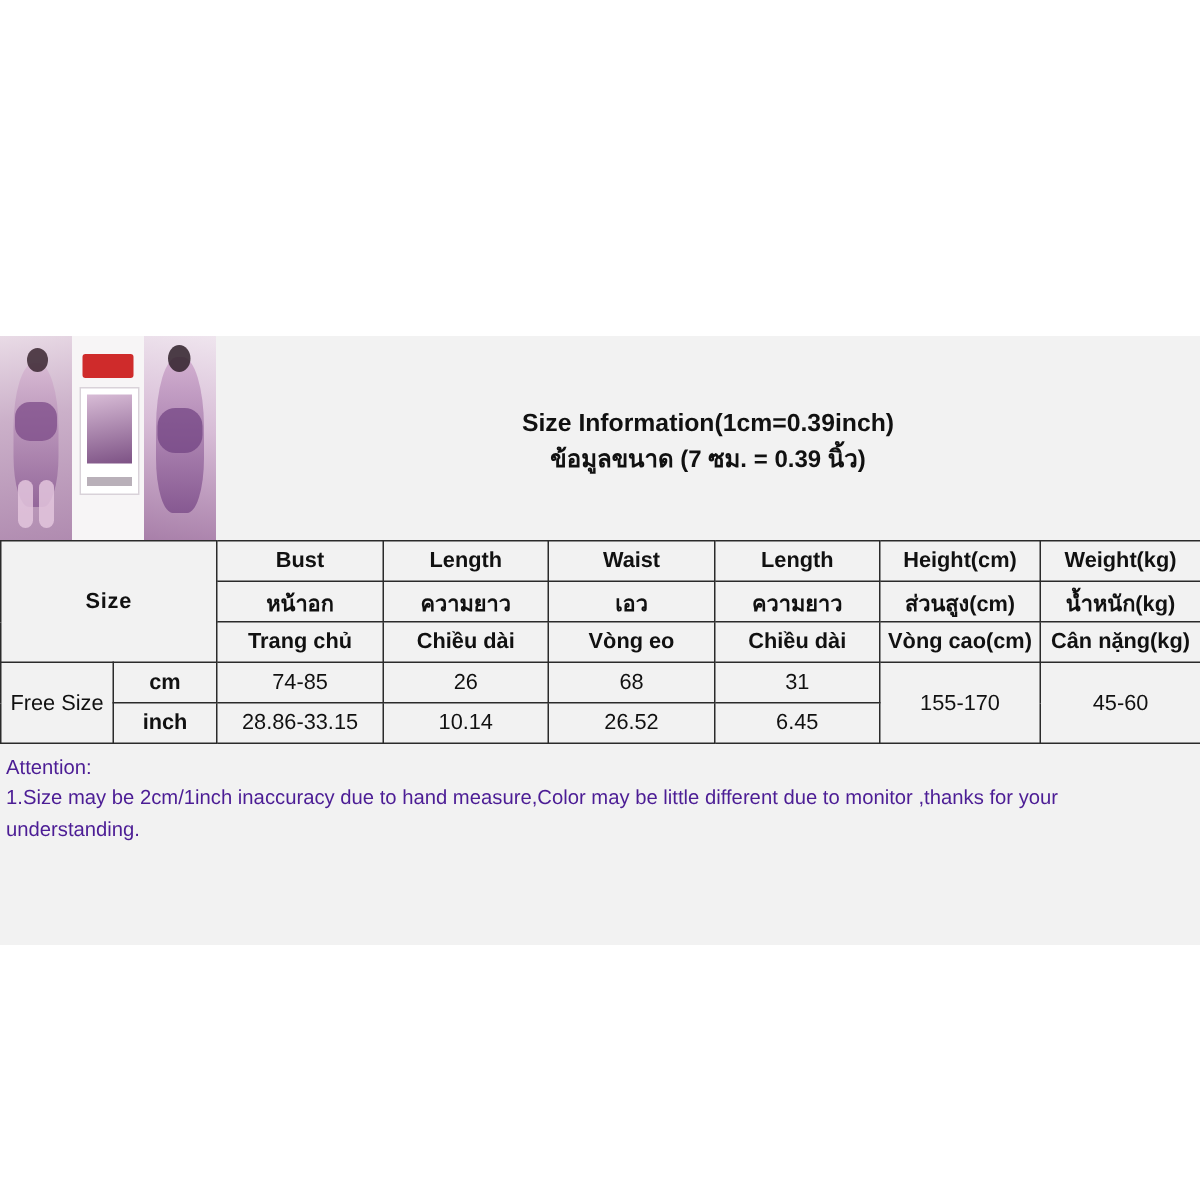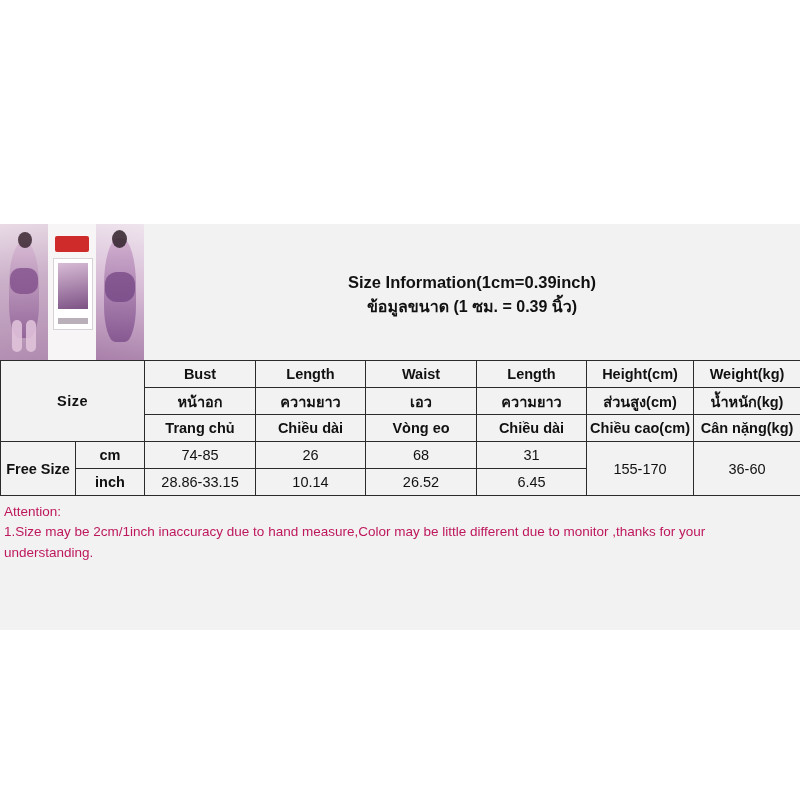--- a/index.html
+++ b/index.html
@@ -132,33 +132,33 @@
     letter-spacing: .5px;
   }
   td.hdr {
     font-weight: bold;
   }
   td.hdr-en { font-size: 15px; }
   td.hdr-th { font-size: 14.5px; }
   td.hdr-vi { font-size: 15px; }
   td.free-size {
     font-size: 15px;
-    font-weight: bold;
+    font-weight: normal;
   }
   td.unit {
     font-weight: bold;
     font-size: 14.5px;
   }
   td.val { font-size: 14.5px; }
 
   
   .attention {
     padding: 6px 4px 8px 4px;
     font-size: 13.5px;
-    color: #be185d;
+    color: #4c1d95;
     line-height: 1.5;
     background: #f2f2f2;
   }
   .attention .ln { display: block; }
 </style>
 </head>
 <body>
 
 <div id="page">
   <div id="card">
@@ -188,21 +188,21 @@
             <div class="fig body3"></div>
             <div class="fig head3"></div>
             <div class="fig lace3"></div>
           </div>
 
         </div>
       </div>
 
       <div class="title-cell">
         <div class="title-line title-en">Size Information(1cm=0.39inch)</div>
-        <div class="title-line title-th">ข้อมูลขนาด (1 ซม. = 0.39 นิ้ว)</div>
+        <div class="title-line title-th">ข้อมูลขนาด (7 ซม. = 0.39 นิ้ว)</div>
       </div>
 
     </div>
 
     <table class="size-table">
       <colgroup>
         <col style="width:75px">
         <col style="width:69px">
         <col style="width:111px">
         <col style="width:110px">
@@ -227,32 +227,32 @@
           <td class="hdr hdr-th">เอว</td>
           <td class="hdr hdr-th">ความยาว</td>
           <td class="hdr hdr-th">ส่วนสูง(cm)</td>
           <td class="hdr hdr-th">น้ำหนัก(kg)</td>
         </tr>
         <tr>
           <td class="hdr hdr-vi">Trang chủ</td>
           <td class="hdr hdr-vi">Chiều dài</td>
           <td class="hdr hdr-vi">Vòng eo</td>
           <td class="hdr hdr-vi">Chiều dài</td>
-          <td class="hdr hdr-vi">Chiều cao(cm)</td>
+          <td class="hdr hdr-vi">Vòng cao(cm)</td>
           <td class="hdr hdr-vi">Cân nặng(kg)</td>
         </tr>
         <tr>
           <td class="free-size" rowspan="2">Free  Size</td>
           <td class="unit">cm</td>
           <td class="val">74-85</td>
           <td class="val">26</td>
           <td class="val">68</td>
           <td class="val">31</td>
           <td class="val" rowspan="2">155-170</td>
-          <td class="val" rowspan="2">36-60</td>
+          <td class="val" rowspan="2">45-60</td>
         </tr>
         <tr>
           <td class="unit">inch</td>
           <td class="val">28.86-33.15</td>
           <td class="val">10.14</td>
           <td class="val">26.52</td>
           <td class="val">6.45</td>
         </tr>
       </tbody>
     </table>

